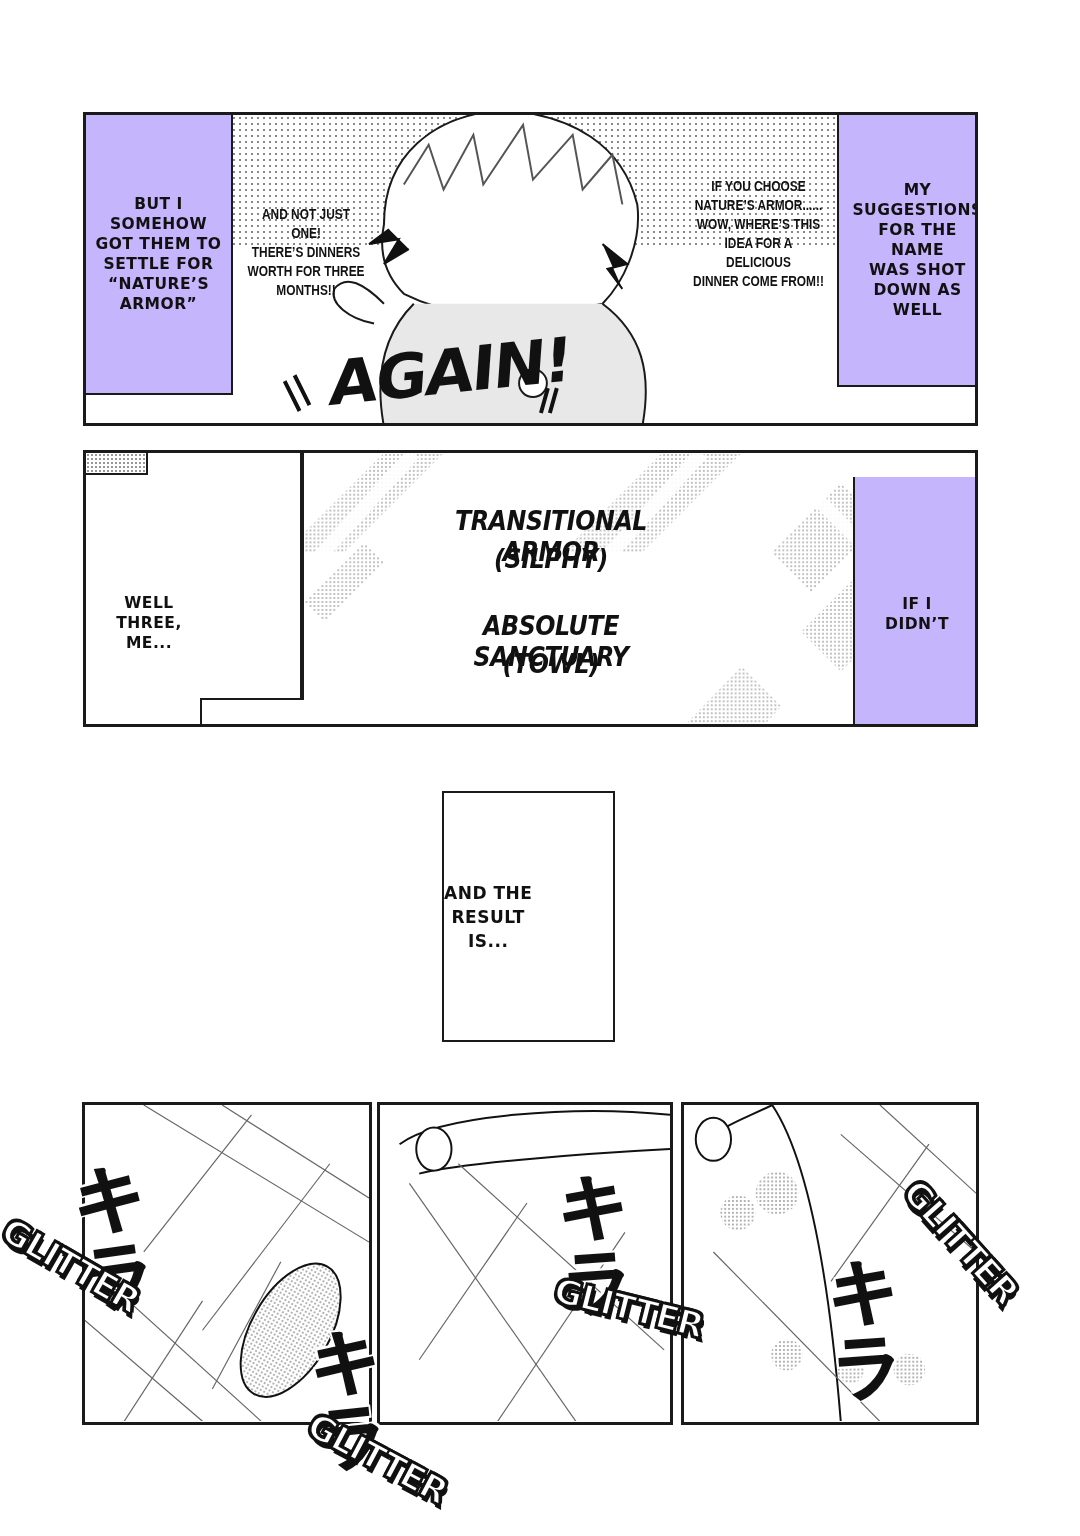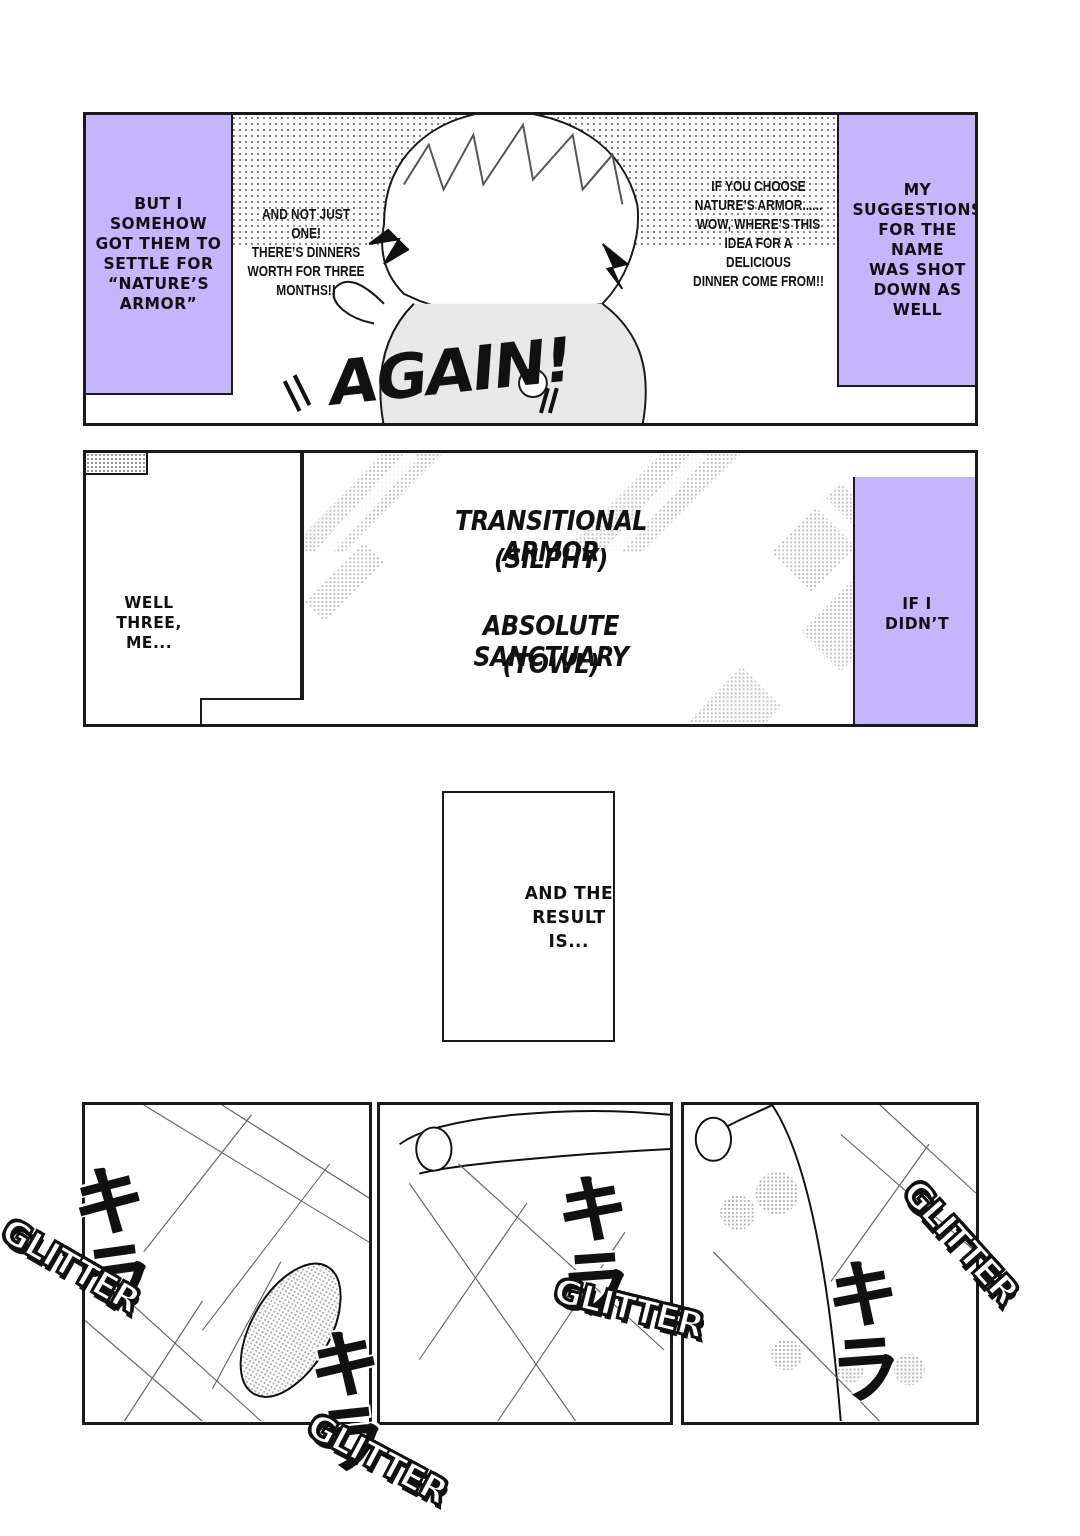--- a/index.html
+++ b/index.html
@@ -106,21 +106,21 @@
   <div class="title-line" style="left:300px; top:157px; width:330px;">ABSOLUTE SANCTUARY</div>
   <div class="title-line" style="left:300px; top:195px; width:330px;">(TOWL)</div>
 
   <div class="caption-box" style="left:767px; top:0; width:126px; height:275px; border-top:none; border-right:none;margin-top:24px;">
     <div class="narr">IF I
 DIDN’T</div>
   </div>
 </div>
 
 <div class="panel" style="left:442px; top:791px; width:173px; height:251px; border-width:2px;">
-  <div style="position:absolute; inset:0; display:flex; align-items:center; justify-content:flex-end;">
+  <div style="position:absolute; inset:0; display:flex; align-items:center; justify-content:flex-start;">
     <div class="narr" style="font-size:17px; line-height:24px;">AND THE
 RESULT
 IS...</div>
   </div>
 </div>
 
 <div class="panel" style="left:82px; top:1102px; width:290px; height:323px;">
   <svg class="lines" viewBox="0 0 290 323" preserveAspectRatio="none">
     <g stroke="#666" stroke-width="1.2" fill="none">
       <path d="M60 0 L290 140"></path>

